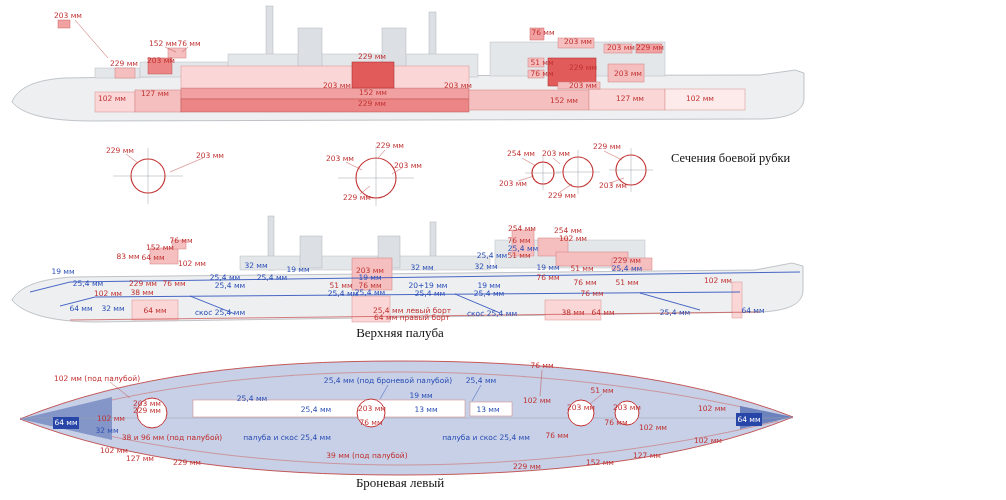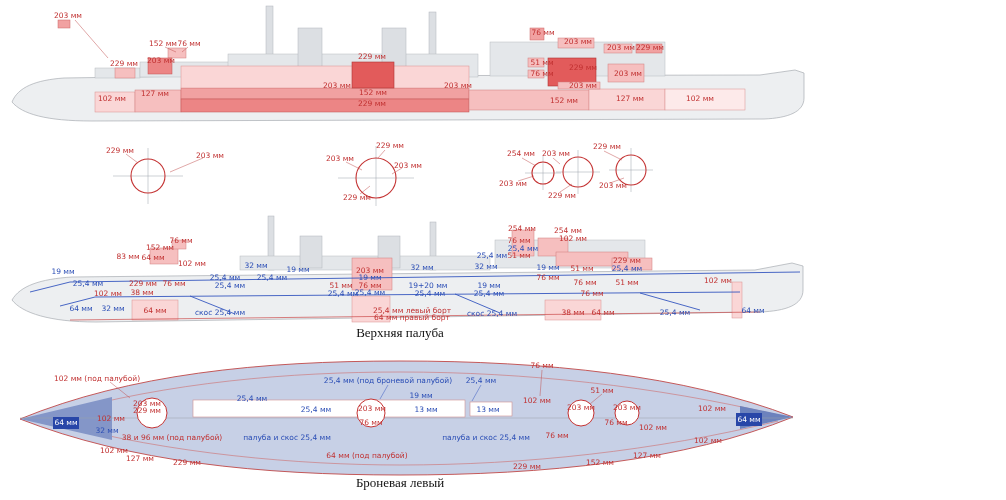--- a/index.html
+++ b/index.html
@@ -229,21 +229,21 @@
       <span class="lbl b" style="left: 113px; top: 309px;">32 мм</span>
       <span class="lbl r" style="left: 155px; top: 311px;">64 мм</span>
       <span class="lbl b" style="left: 220px; top: 313px;">скос 25,4 мм</span>
       <span class="lbl r" style="left: 341px; top: 286px;">51 мм</span>
       <span class="lbl b" style="left: 343px; top: 294px;">25,4 мм</span>
       <span class="lbl r" style="left: 370px; top: 271px;">203 мм</span>
       <span class="lbl b" style="left: 370px; top: 278px;">19 мм</span>
       <span class="lbl r" style="left: 370px; top: 286px;">76 мм</span>
       <span class="lbl b" style="left: 370px; top: 293px;">25,4 мм</span>
       <span class="lbl b" style="left: 422px; top: 268px;">32 мм</span>
-      <span class="lbl b" style="left: 428px; top: 286px;">19+20 мм</span>
+      <span class="lbl b" style="left: 428px; top: 286px;">20+19 мм</span>
       <span class="lbl b" style="left: 430px; top: 294px;">25,4 мм</span>
       <span class="lbl r" style="left: 412px; top: 311px;">25,4 мм левый борт</span>
       <span class="lbl r" style="left: 412px; top: 318px;">64 мм правый борт</span>
       <span class="lbl b" style="left: 492px; top: 256px;">25,4 мм</span>
       <span class="lbl b" style="left: 486px; top: 267px;">32 мм</span>
       <span class="lbl b" style="left: 489px; top: 286px;">19 мм</span>
       <span class="lbl b" style="left: 489px; top: 294px;">25,4 мм</span>
       <span class="lbl b" style="left: 492px; top: 314px;">скос 25,4 мм</span>
       <span class="lbl r" style="left: 522px; top: 229px;">254 мм</span>
       <span class="lbl r" style="left: 519px; top: 241px;">76 мм</span>
@@ -284,29 +284,30 @@
       <span class="lbl w" style="left: 66px; top: 423px;">64 мм</span>
       <span class="lbl r" style="left: 111px; top: 419px;">102 мм</span>
       <span class="lbl b" style="left: 107px; top: 431px;">32 мм</span>
       <span class="lbl r" style="left: 371px; top: 423px;">76 мм</span>
       <span class="lbl r" style="left: 616px; top: 423px;">76 мм</span>
       <span class="lbl r" style="left: 172px; top: 438px;">38 и 96 мм (под палубой)</span>
       <span class="lbl b" style="left: 287px; top: 438px;">палуба и скос 25,4 мм</span>
       <span class="lbl b" style="left: 486px; top: 438px;">палуба и скос 25,4 мм</span>
       <span class="lbl r" style="left: 557px; top: 436px;">76 мм</span>
       <span class="lbl r" style="left: 653px; top: 428px;">102 мм</span>
-      <span class="lbl r" style="left: 367px; top: 456px;">64 мм (под палубой)</span>
+      <span class="lbl r" style="left: 367px; top: 456px;">39 мм (под палубой)</span>
       <span class="lbl r" style="left: 114px; top: 451px;">102 мм</span>
       <span class="lbl r" style="left: 140px; top: 459px;">127 мм</span>
       <span class="lbl r" style="left: 187px; top: 463px;">229 мм</span>
       <span class="lbl r" style="left: 527px; top: 467px;">229 мм</span>
       <span class="lbl r" style="left: 600px; top: 463px;">152 мм</span>
       <span class="lbl r" style="left: 647px; top: 456px;">127 мм</span>
       <span class="lbl r" style="left: 708px; top: 441px;">102 мм</span>
       <span class="lbl w" style="left: 749px; top: 420px;">64 мм</span>
     </div>
 
   <div id="note">
+    <div>Сечения боевой рубки</div>
   </div>
 
   <div id="upper-title" class="title">Верхняя палуба</div>
   <div id="armor-title" class="title">Броневая левый</div>
 </div>
 
 </body></html>

